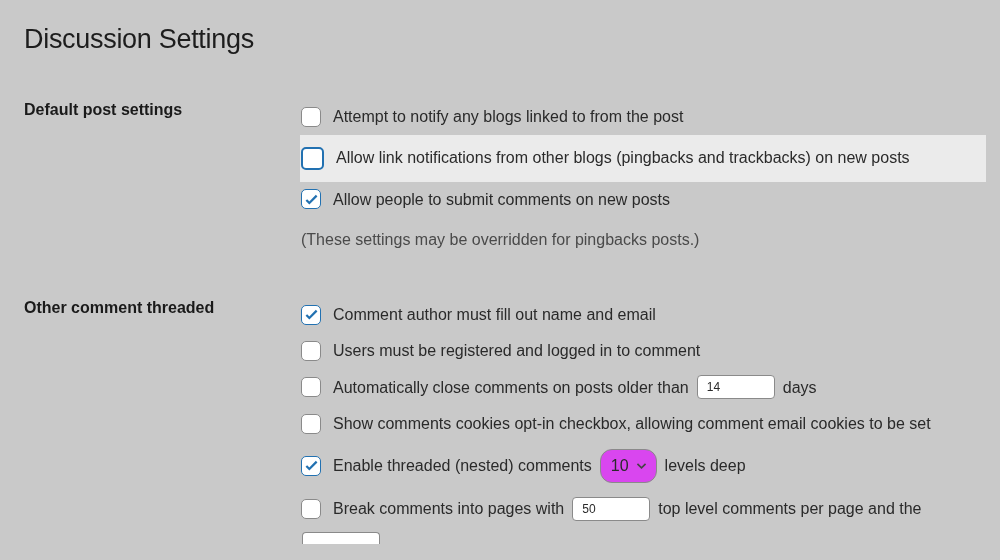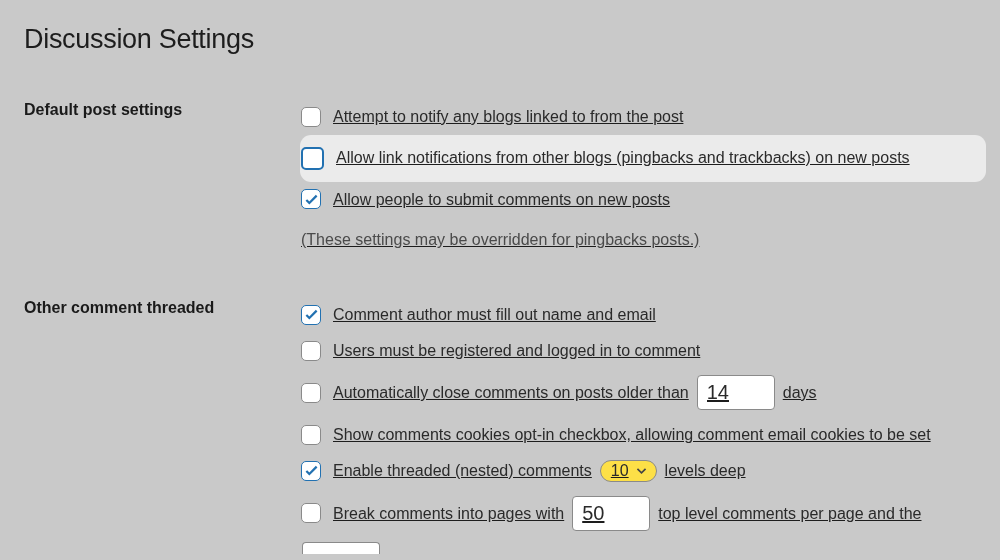--- a/index.html
+++ b/index.html
@@ -37,34 +37,33 @@
     }
     .settings-label-cell .section-label {
       font-size: 16px;
       font-weight: 700;
       color: #1a1a1a;
     }
     .settings-content-cell {
       display: table-cell;
       vertical-align: top;
       padding-bottom: 48px;
-      text-decoration: underline;
     }
     .opt-row {
       display: flex;
       align-items: center;
       font-size: 16px;
       line-height: 1.35;
       color: #2a2a2a;
       padding: 7px 20px 7px 0;
       margin-left: -1px;
     }
     .opt-row.highlighted {
       background: #ebebeb;
-      border-radius: 11px;
+      border-radius: 0;
       padding-top: 12px;
       padding-bottom: 12px;
       margin-right: -10px;
     }
     .opt-row.highlighted .chk {
       width: 23px;
       height: 23px;
       border: 2.5px solid #2271b1;
       background: #fff;
     }
@@ -95,40 +94,40 @@
     .note {
       font-size: 16px;
       color: #4a4a4a;
       margin-top: 14px;
     }
     .inline-input {
       border: 1px solid #8a8a8a;
       background: #fff;
       border-radius: 4px;
       padding: 3px 9px;
-      font-size: 20px;
+      font-size: 12px;
       margin: 0 8px;
       color: #2a2a2a;
       font-family: inherit;
-      height: 35px;
+      height: 24px;
     }
     .inline-input.num {
       width: 78px;
     }
     .inline-select {
       display: inline-flex;
       align-items: center;
       border: 1px solid #8a8a8a;
-      background: #fde047;
+      background: #d946ef;
       border-radius: 12px;
       padding: 3px 8px 3px 10px;
       font-size: 16px;
       margin: 0 8px;
       color: #2a2a2a;
-      height: 22px;
+      height: 34px;
     }
     .inline-select .chev {
       margin-left: 6px;
     }
     .partial-input-placeholder {
       margin-top: 4px;
       margin-left: 1px;
       width: 78px;
       height: 12px;
       border: 1px solid #8a8a8a;

